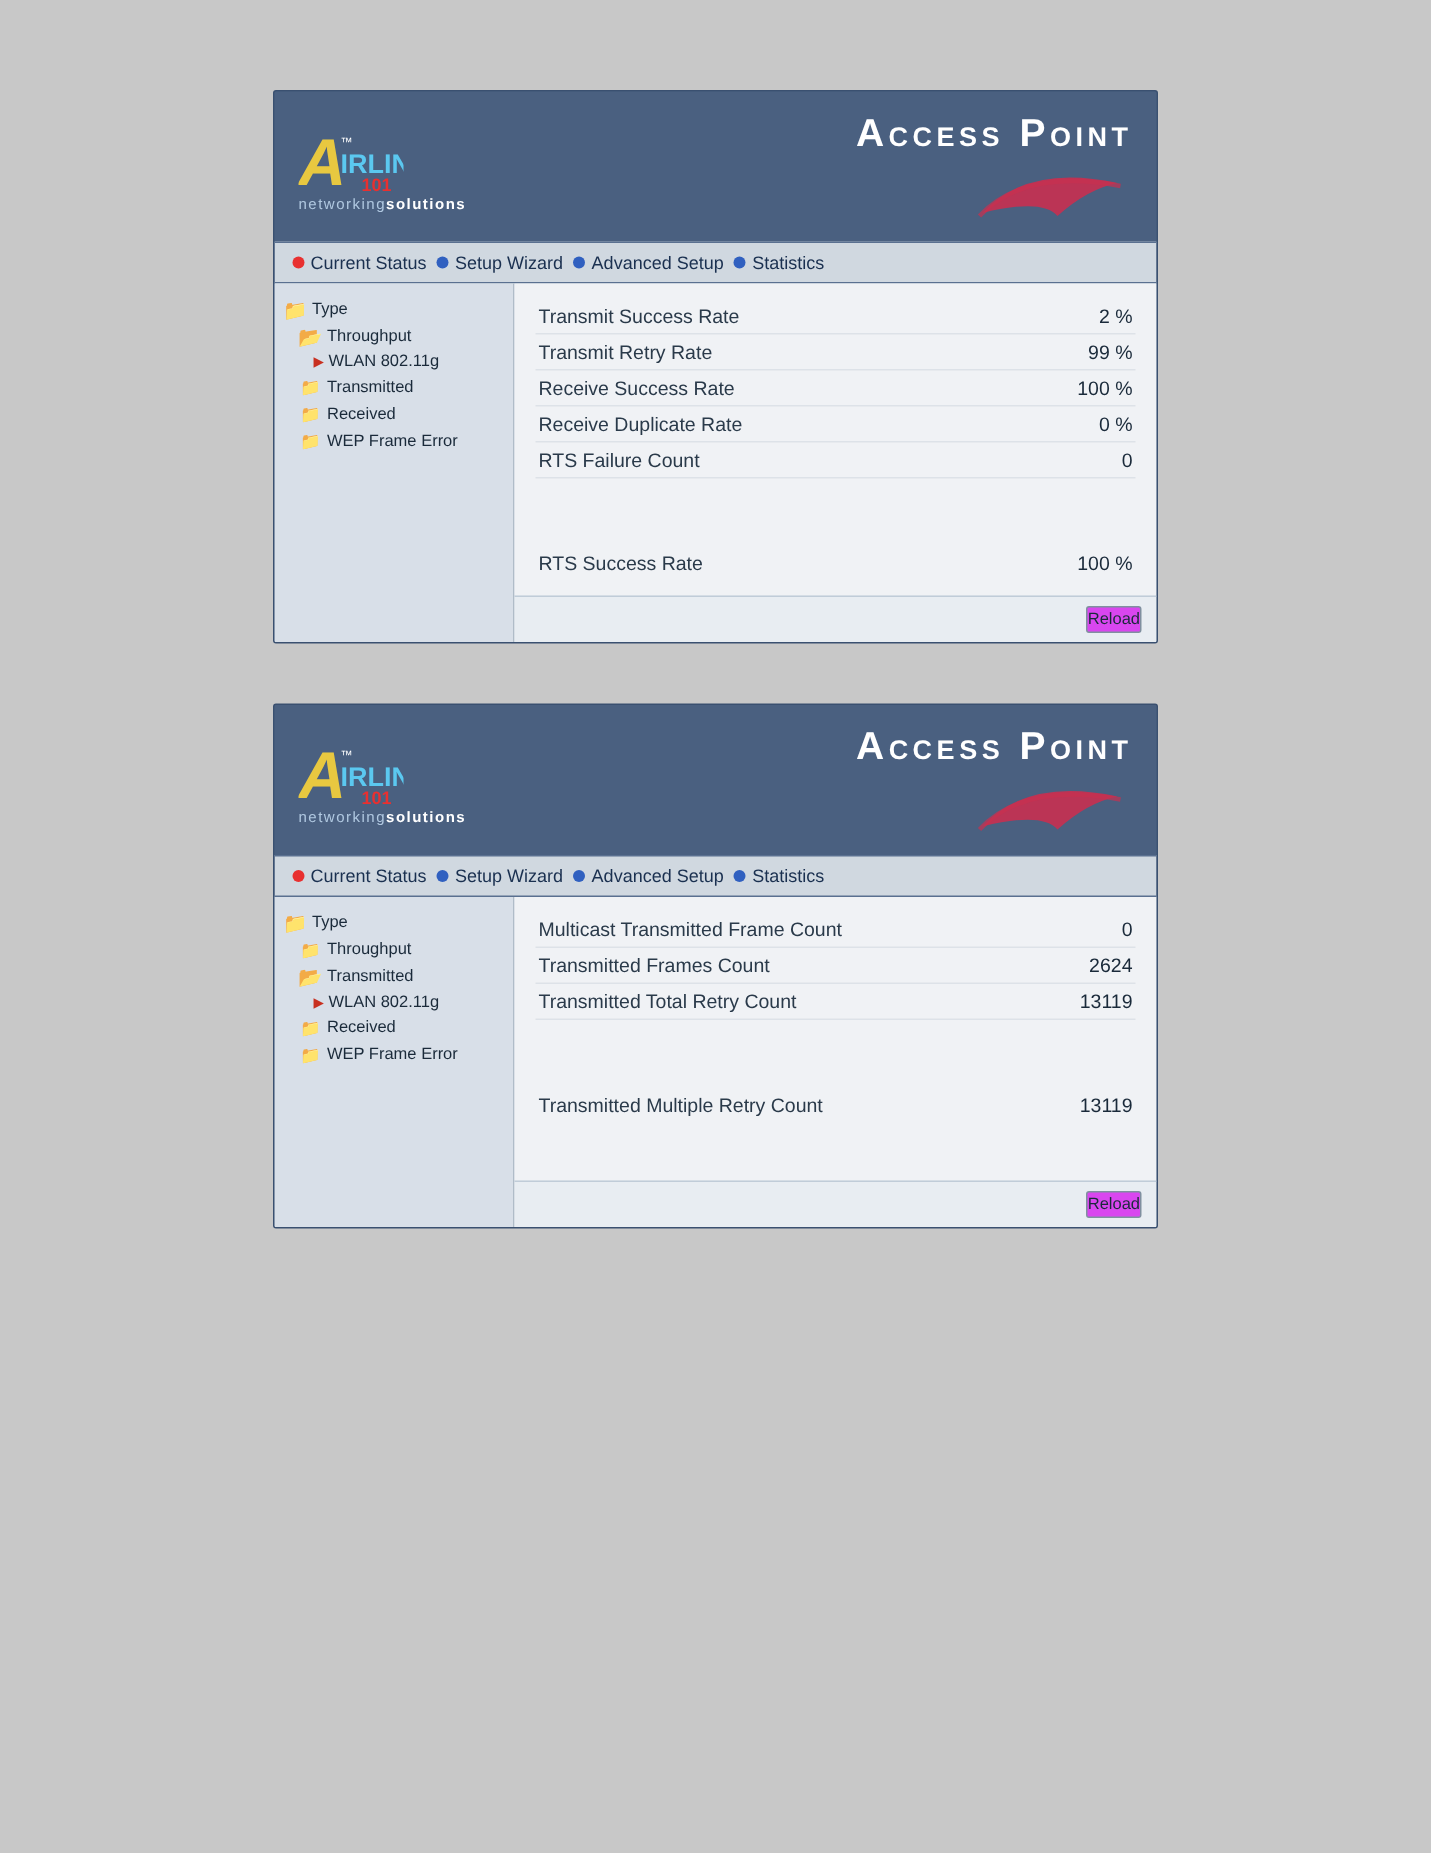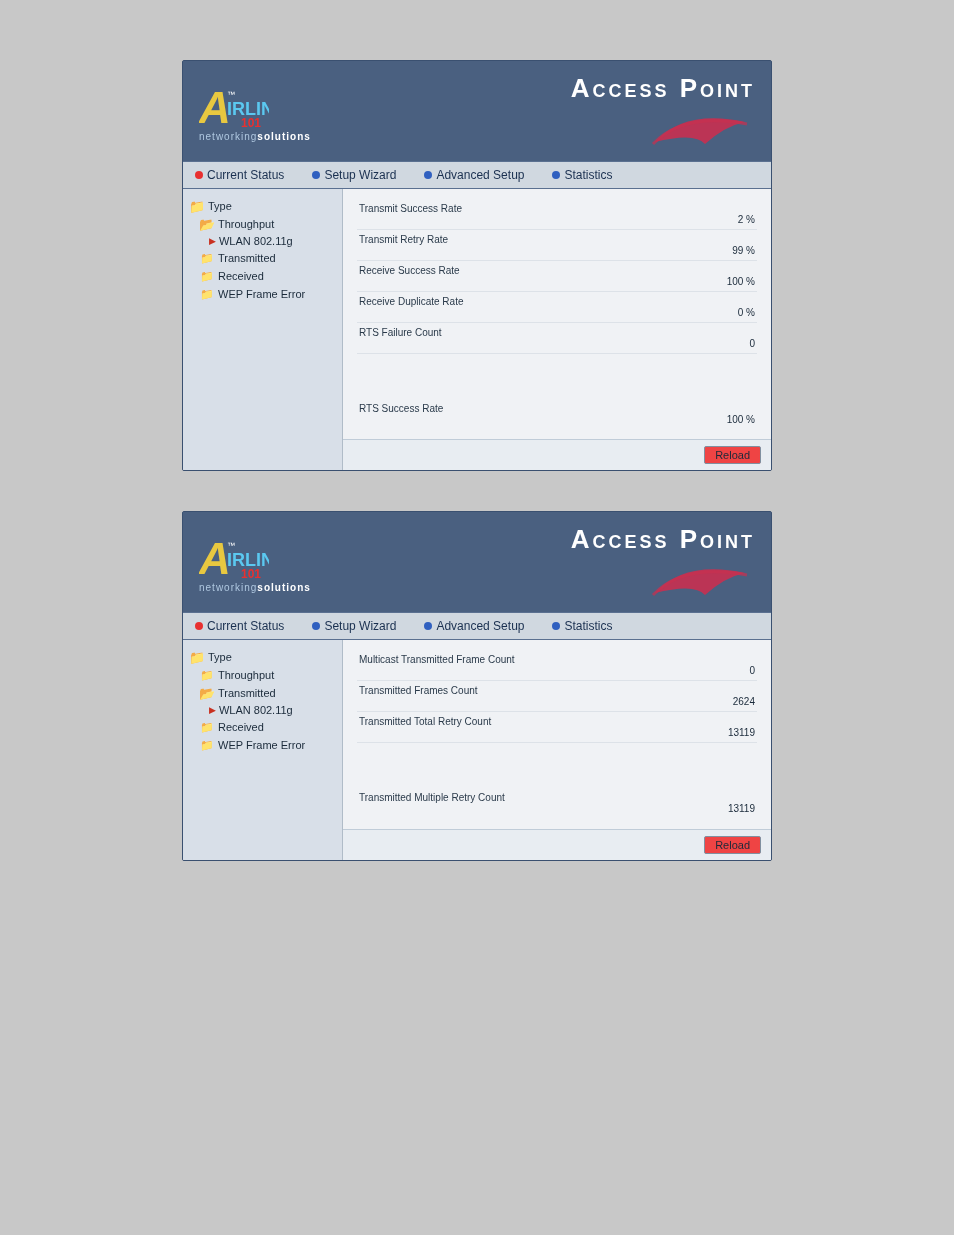--- a/index.html
+++ b/index.html
@@ -40,21 +40,21 @@
 
     .brand-right {
       text-align: right;
     }
 
     
     .nav-bar {
       background: #d0d8e0;
       padding: 6px 12px;
       display: flex;
-      gap: 28px;
+      gap: 7px;
       align-items: center;
       border-top: 1px solid #5a7090;
       border-bottom: 1px solid #5a7090;
     }
 
     .nav-item {
       display: flex;
       align-items: center;
       gap: 4px;
       color: #1a3050;
@@ -139,23 +139,22 @@
       font-weight: bold;
       margin-bottom: 10px;
       border-radius: 1px;
     }
 
     .stat-row {
       display: flex;
       justify-content: space-between;
       padding: 4px 2px;
       border-bottom: 1px solid #dde2e8;
-      font-size: 10px;
+      font-size: 13px;
       color: #1a2a3a;
-      flex-direction: column;
     }
 
     .stat-row:last-child {
       border-bottom: none;
       margin-top: 45px;
     }
 
     .stat-label {
       color: #2a3a4a;
     }
@@ -168,23 +167,23 @@
     }
 
     .reload-bar {
       background: #e8edf2;
       padding: 6px 10px;
       text-align: right;
       border-top: 1px solid #c0ccd8;
     }
 
     .reload-btn {
-      background: #ef4444;
+      background: #d946ef;
       border: 1px solid #8090a0;
-      padding: 2px 10px;
+      padding: 2px 0;
       font-size: 11px;
       cursor: pointer;
       color: #1a2a3a;
       border-radius: 2px;
     }
 
     
     .logo-svg-container {
       display: flex;
       flex-direction: column;

